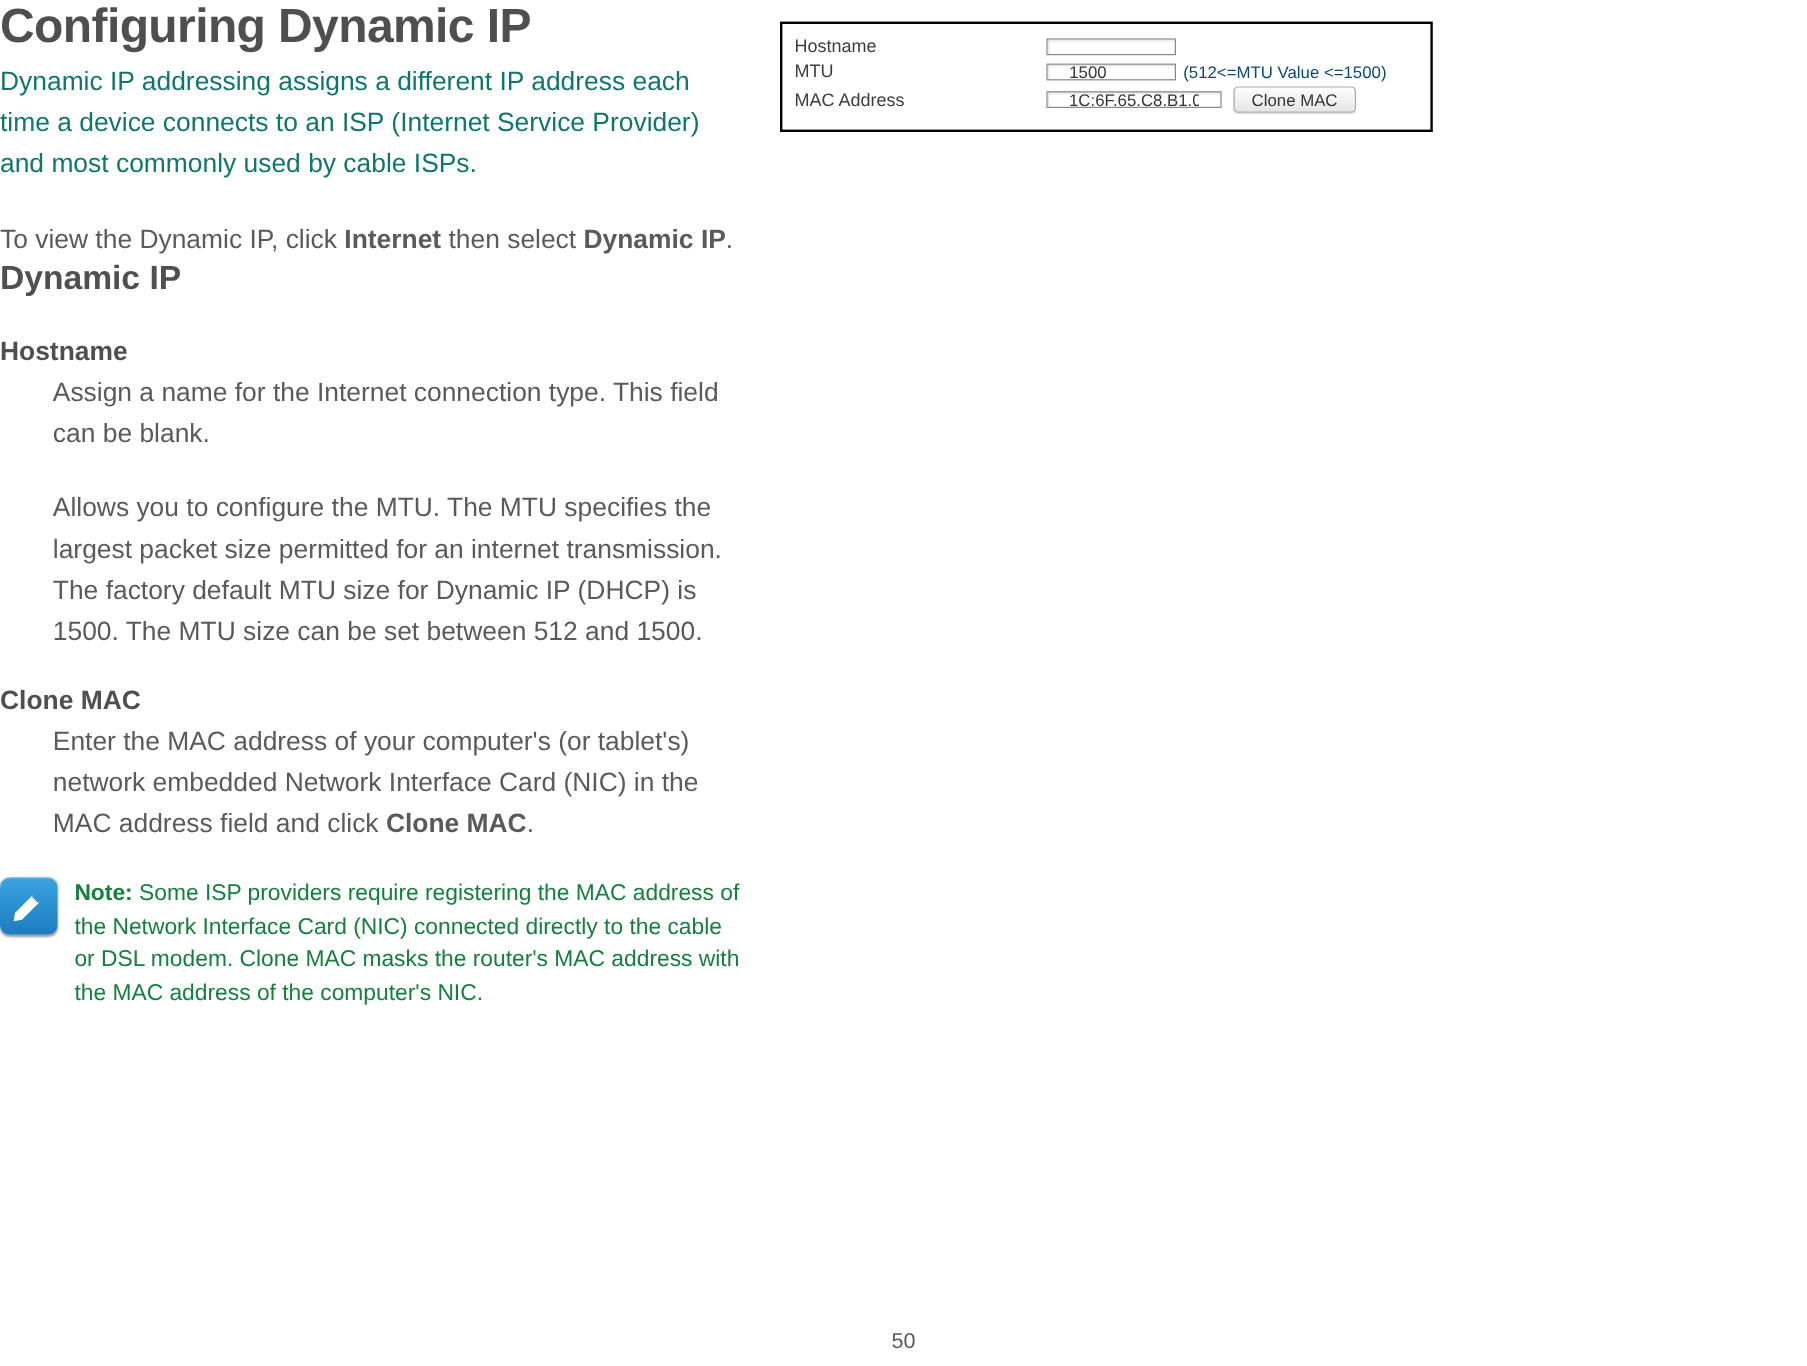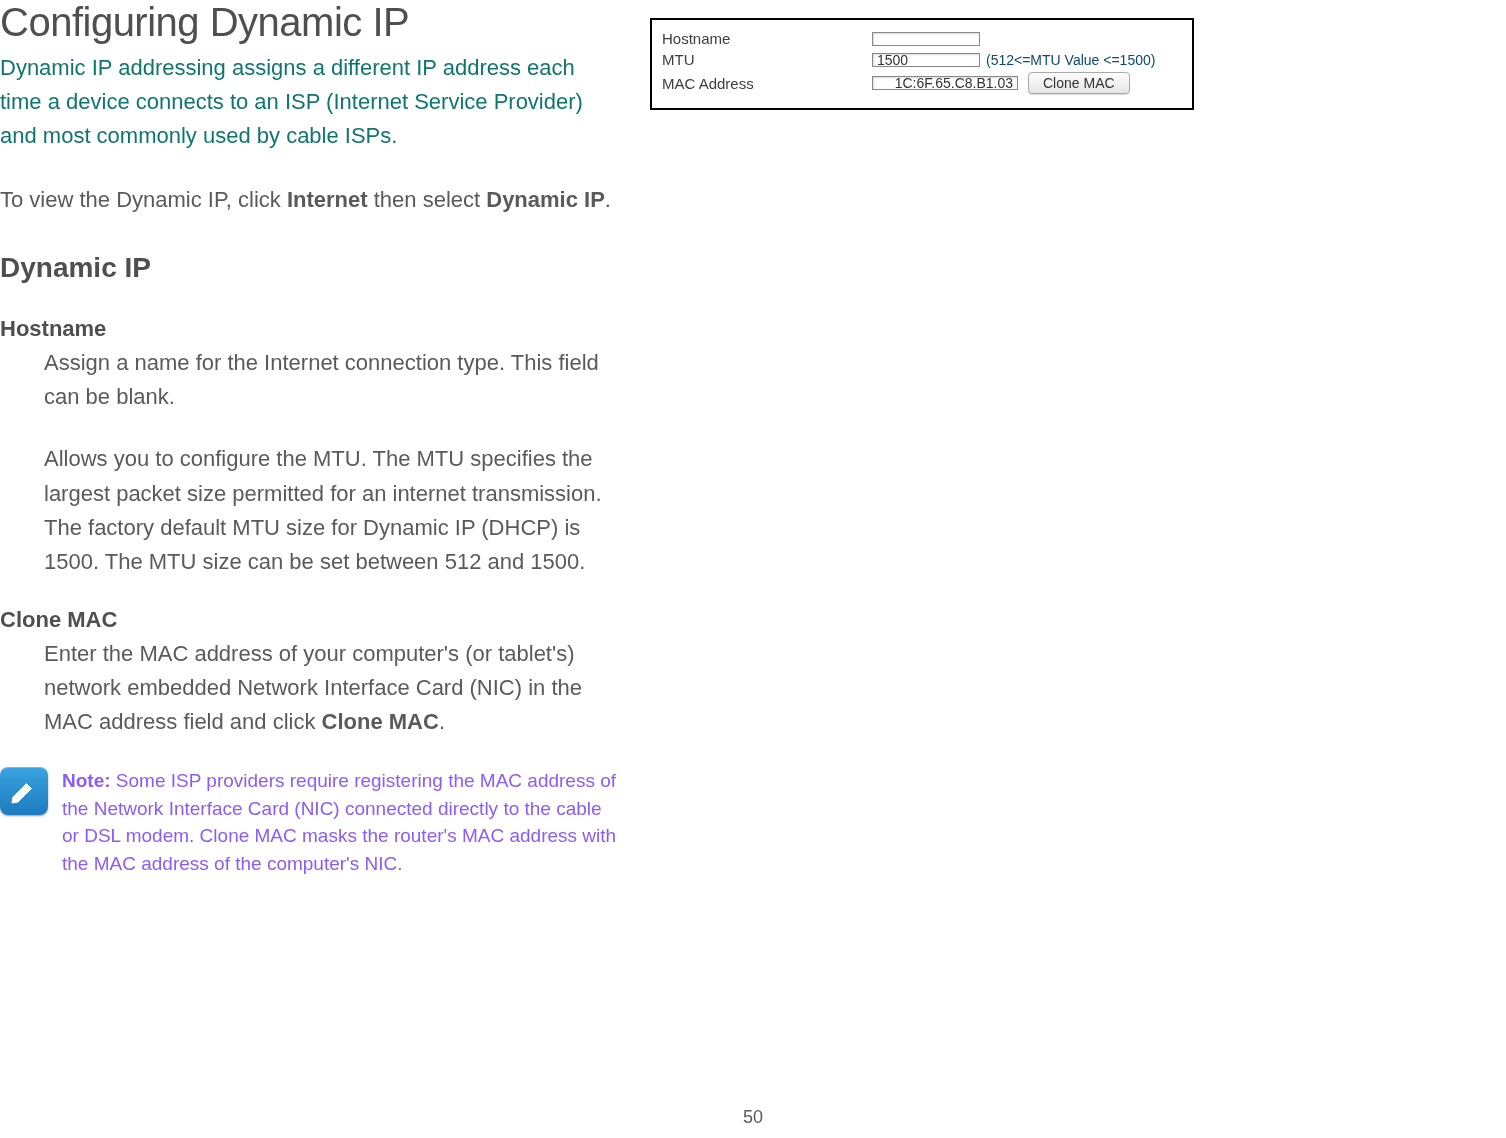--- a/index.html
+++ b/index.html
@@ -24,37 +24,36 @@
       flex: 0 0 640px;
       padding-right: 20px;
     }
     .right-col {
       flex: 0 0 auto;
       padding-top: 18px;
       padding-left: 10px;
     }
     h1 {
       font-size: 40px;
-      font-weight: 400;
+      font-weight: 700;
       color: #4f4f4f;
       letter-spacing: -0.5px;
       margin-bottom: 6px;
       font-stretch: condensed;
     }
     .intro {
       font-size: 22px;
       line-height: 1.55;
       color: #0f766e;
       margin-bottom: 30px;
       font-stretch: condensed;
     }
     .nav-line {
       font-size: 22px;
       line-height: 1.5;
-      margin-bottom: 36px;
       font-stretch: condensed;
     }
     .nav-line .b {
       font-weight: 700;
     }
     h2 {
       font-size: 28px;
       font-weight: 700;
       color: #4f4f4f;
       margin-bottom: 32px;
@@ -97,21 +96,21 @@
       justify-content: center;
       box-shadow: 0 1px 2px rgba(0,0,0,0.4), inset 0 1px 0 rgba(255,255,255,0.3);
     }
     .note-icon svg {
       width: 34px;
       height: 34px;
     }
     .note-text {
       font-size: 19px;
       line-height: 1.45;
-      color: #8b5cf6;
+      color: #15803d;
       font-stretch: condensed;
     }
     .note-text .b {
       font-weight: 700;
     }
     .form-panel {
       border: 2px solid #000;
       background: #fff;
       padding: 6px 10px 10px 10px;
       width: 544px;
@@ -128,21 +127,21 @@
       flex: 0 0 210px;
       font-family: Arial, sans-serif;
       color: #3d3d3d;
     }
     .text-input {
       font-family: Arial, sans-serif;
       font-size: 14px;
       color: #333;
       border: 1px solid #888;
       background: #fff;
-      padding: 2px 4px;
+      padding: 2px 18px;
       height: 14px;
       width: 108px;
       box-shadow: inset 1px 1px 2px rgba(0,0,0,0.15);
     }
     .text-input.mac {
       width: 146px;
       text-align: right;
     }
     .range-text {
       font-family: Arial, sans-serif;

